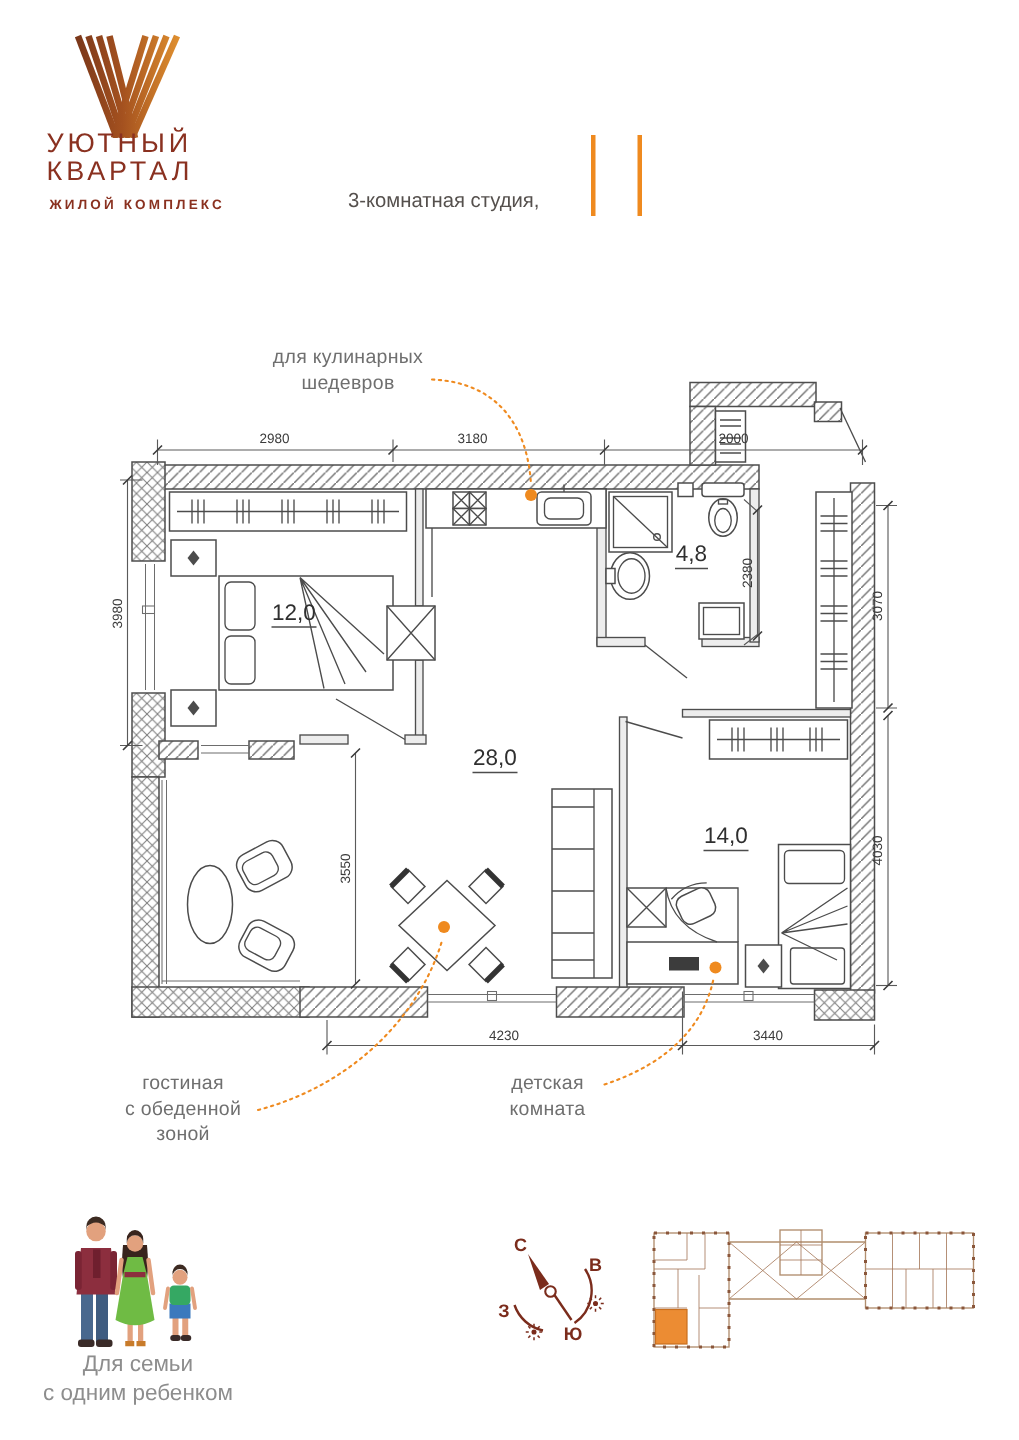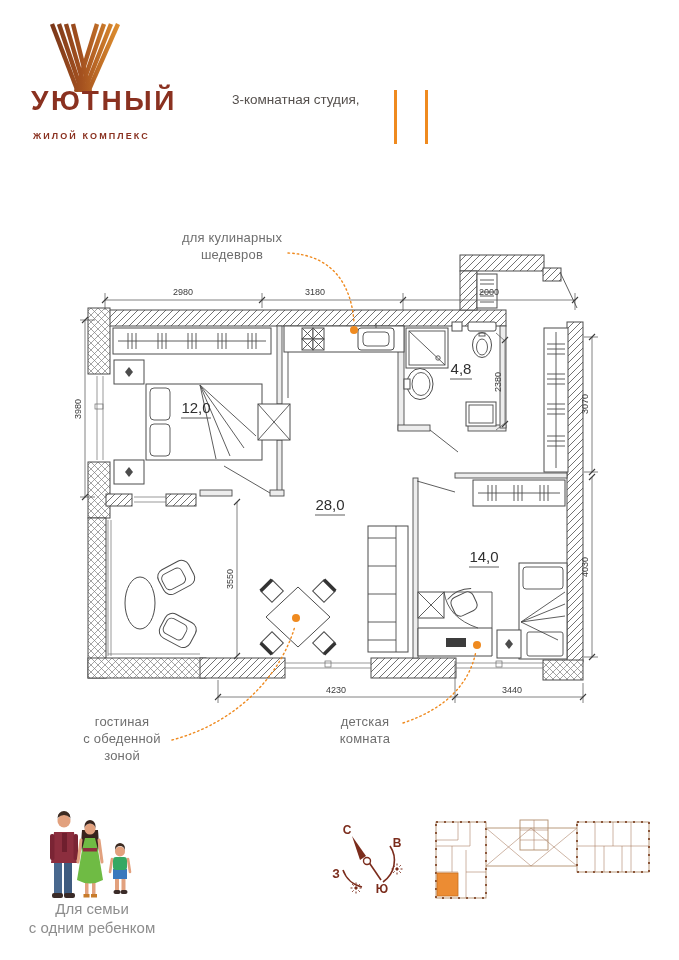--- a/index.html
+++ b/index.html
@@ -1,24 +1,24 @@
 <!DOCTYPE html>
 <html><head>
 <meta charset="utf-8">
 <style>
   html,body{margin:0;padding:0;background:#fff;}
   .page{position:relative;width:679px;height:960px;background:#ffffff;overflow:hidden;
         font-family:"Liberation Sans",sans-serif;}
   
   .brand-logo{position:absolute;left:40px;top:18px;}
-  .brand-name{position:absolute;left:31px;top:86px;color:#8a3120;font-weight:bold;
-              font-size:28px;line-height:1.06;letter-spacing:2.6px;}
+  .brand-name{position:absolute;left:31px;top:86px;color:#8a3120;font-weight:normal;
+              font-size:18px;line-height:1.06;letter-spacing:2.6px;}
   .brand-tagline{position:absolute;left:33px;top:131px;color:#8a3120;font-weight:bold;
                  font-size:9px;letter-spacing:2.1px;}
-  .info{position:absolute;left:232px;top:90px;display:flex;align-items:flex-start;}
+  .info{position:absolute;left:232px;top:90px;display:flex;align-items:flex-end;}
   .info-col{font-size:13.5px;color:#55504d;line-height:1.5;}
   .divider{width:3px;height:54px;background:#ef8a1f;margin:0 14px;}
   .area-value{font-size:18px;font-weight:bold;color:#8a3120;margin-top:1px;}
   .area-value sup{font-size:10px;}
   .w148{width:148px}.w92{width:92px}.w120{width:120px}
   
   svg{position:absolute;left:0;}
   .plan-svg{top:205px;}
   .foot-svg{top:780px;}
   .wall{fill:url(#hatch);stroke:#4d4d4d;stroke-width:1;}
@@ -60,20 +60,21 @@
       <line x1="66" y1="24" x2="86" y2="92"></line>
         <line x1="73" y1="24" x2="90" y2="92"></line>
       <line x1="118" y1="24" x2="88" y2="92"></line>
         <line x1="111" y1="24" x2="84" y2="92"></line>
       <line x1="104" y1="24" x2="80" y2="92"></line>
         <line x1="97" y1="24" x2="76" y2="92"></line>
     </g>
   </svg>
   <div class="brand-name">
     <div>УЮТНЫЙ</div>
+    <div>КВАРТАЛ</div>
   </div>
   <div class="brand-tagline">ЖИЛОЙ КОМПЛЕКС</div>
 
   <div class="info">
     <div class="info-col w148">
       <div>3-комнатная студия,</div>
     </div>
     <div class="divider"></div>
     <div class="divider"></div>
   </div>

